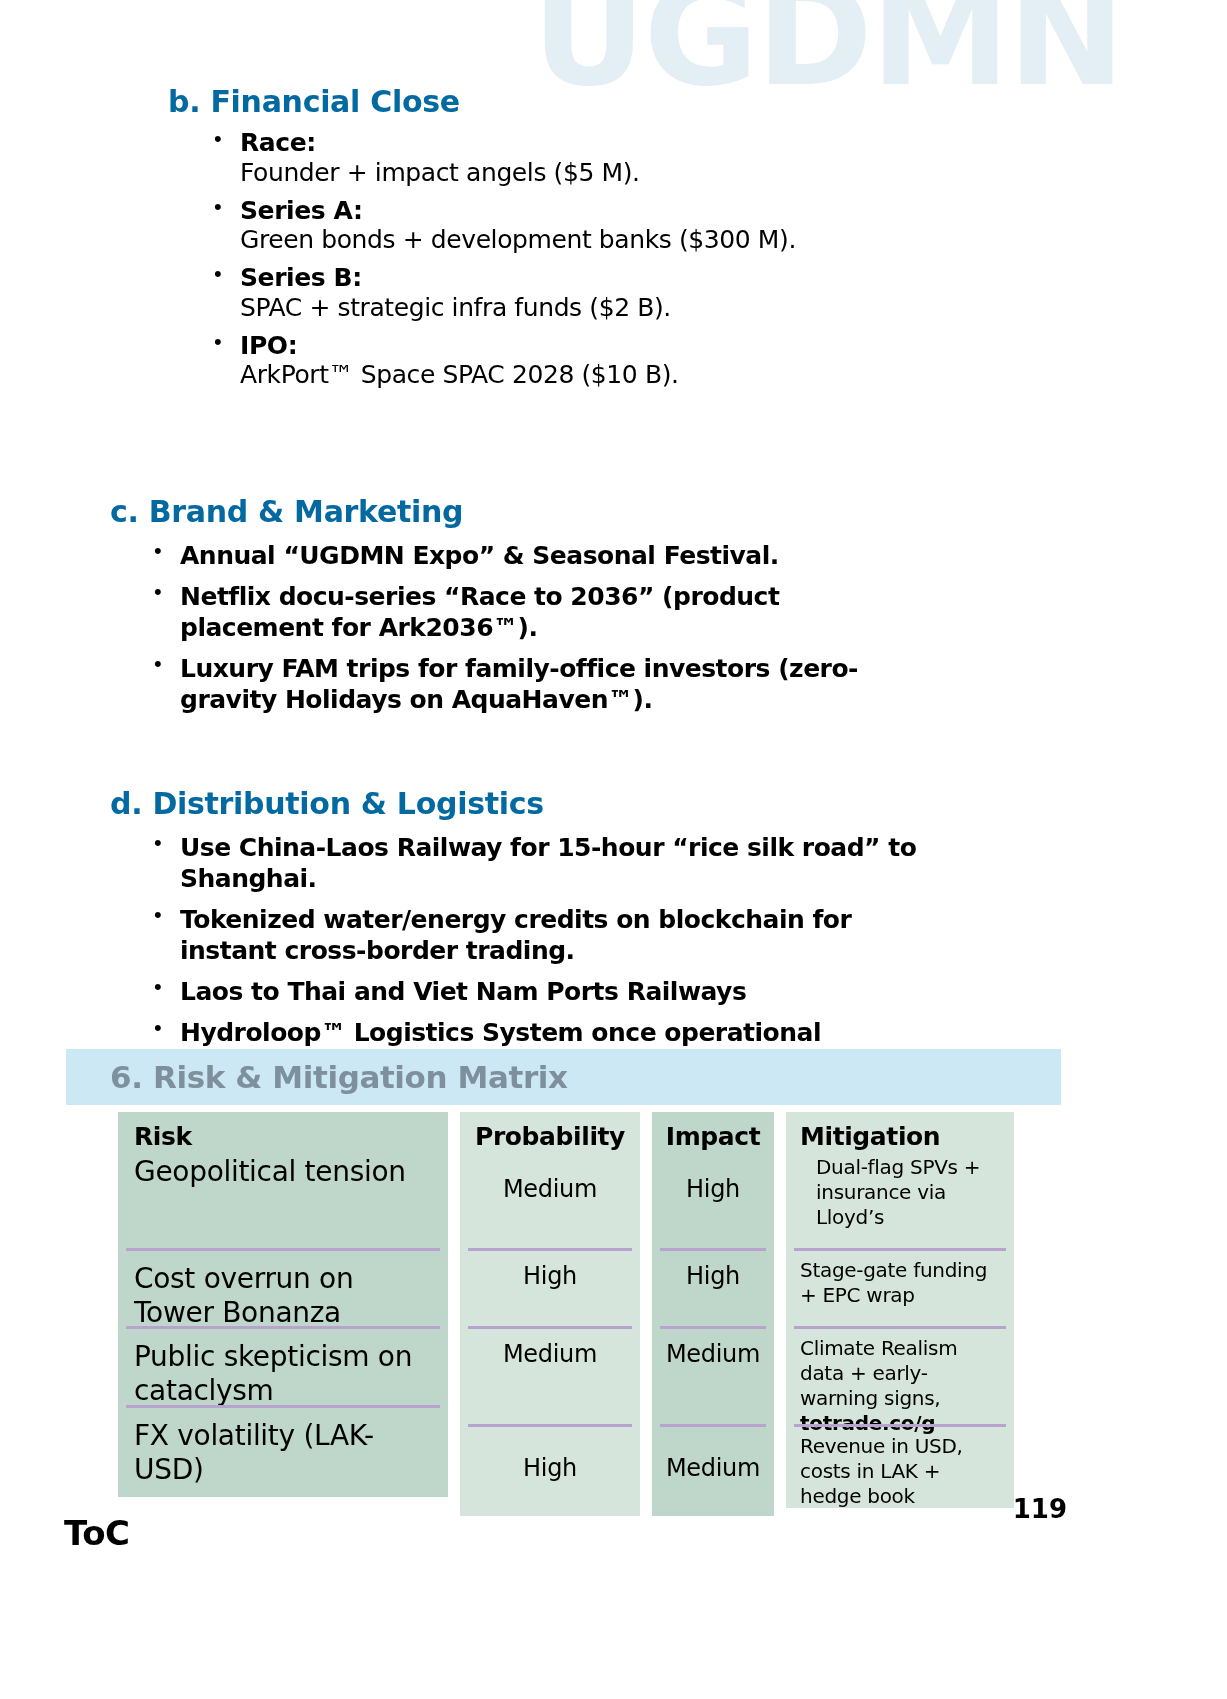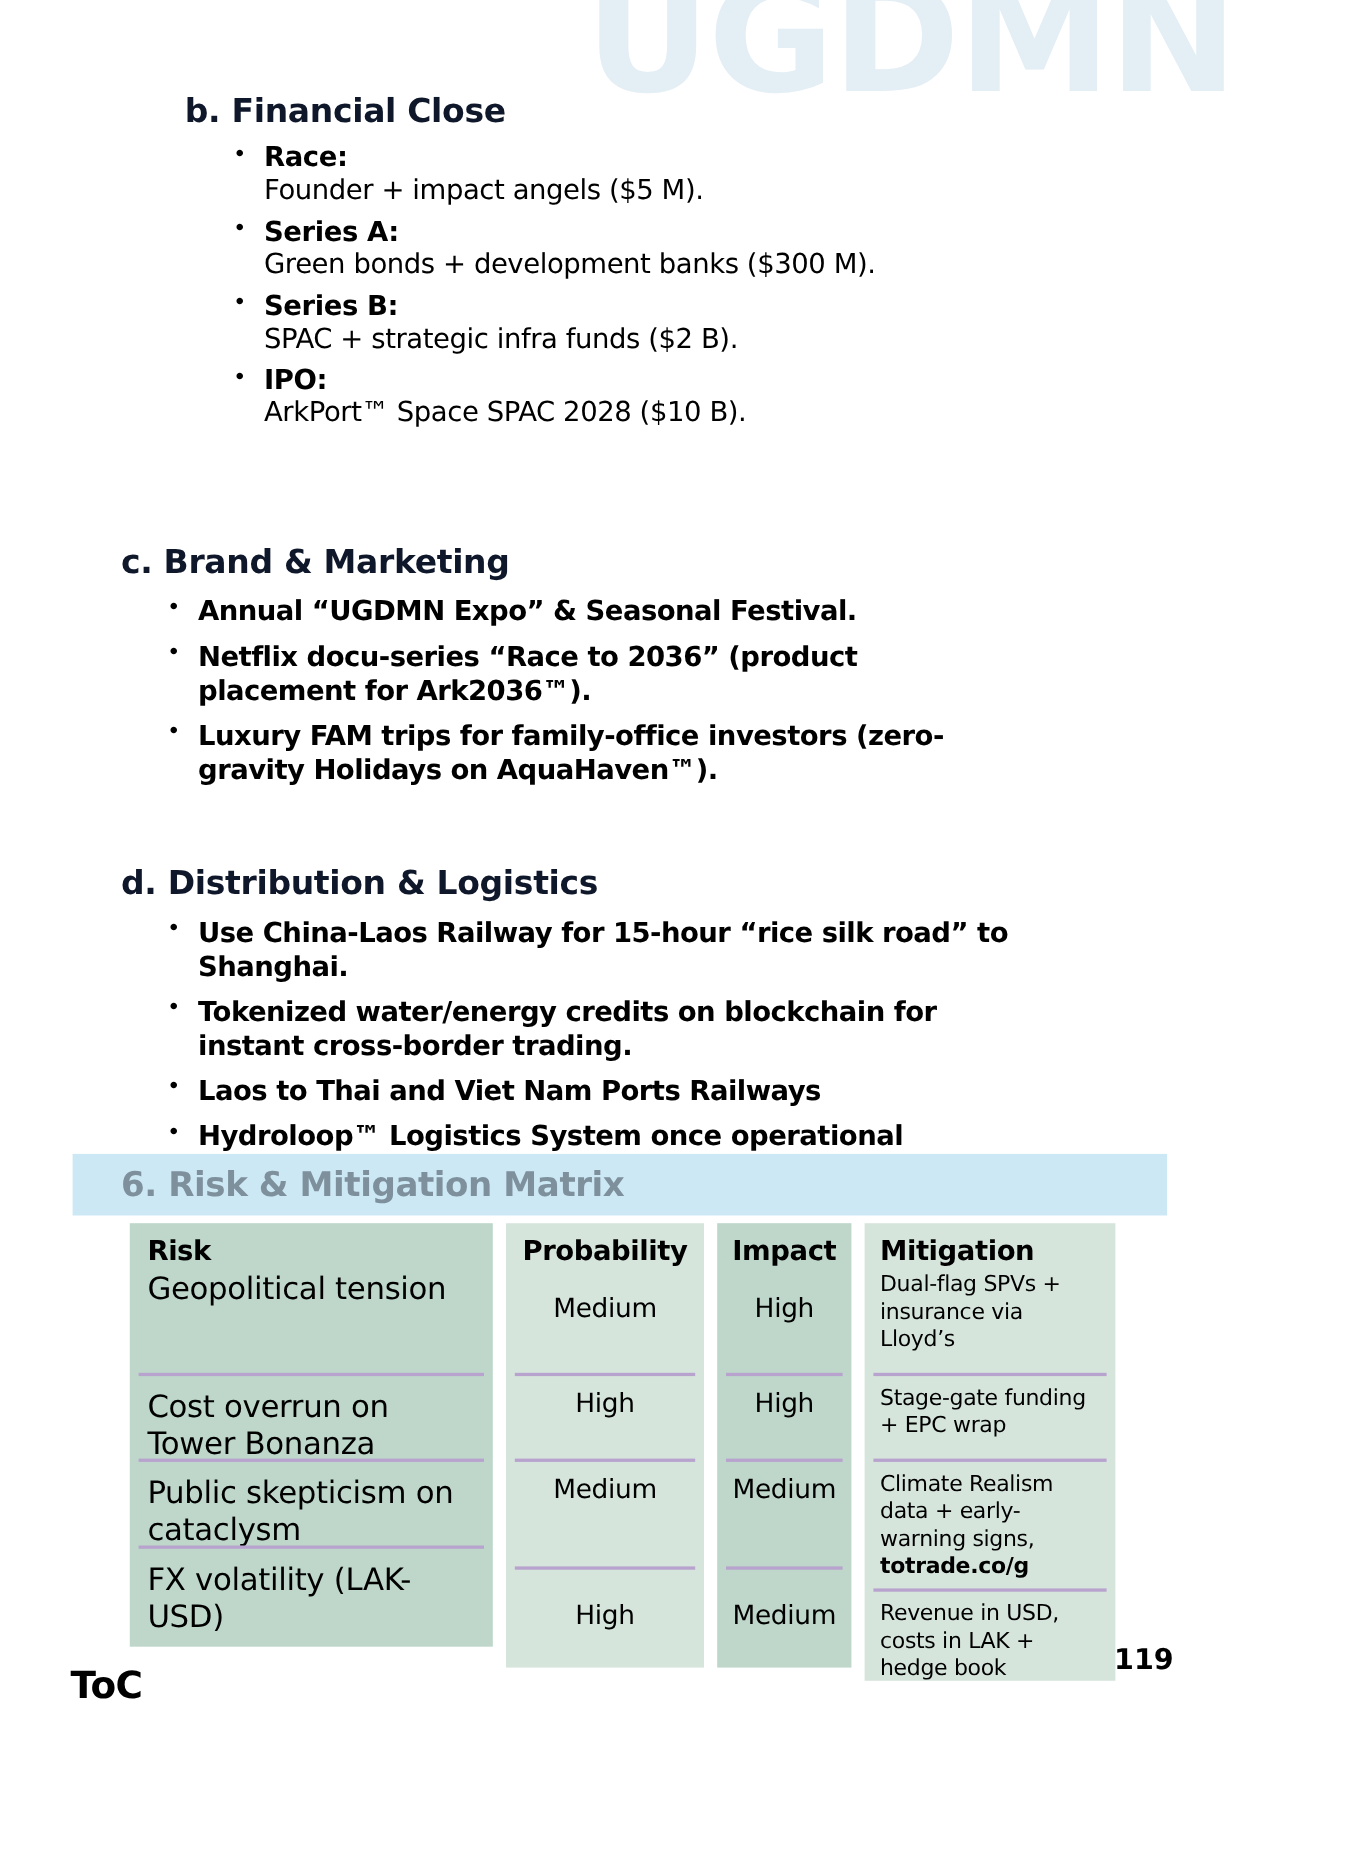--- a/index.html
+++ b/index.html
@@ -36,21 +36,21 @@
     position: absolute;
     inset: 0;
   }
 
   
   .h-sub {
     position: absolute;
     font-family: "DejaVu Sans", sans-serif;
     font-weight: 700;
     font-size: 30px;
-    color: #0f172a;
+    color: #0369a1;
     letter-spacing: -0.3px;
     white-space: nowrap;
   }
 
   
   .blist {
     position: absolute;
     list-style: none;
     margin: 0;
     padding: 0;
@@ -197,23 +197,23 @@
   .col-impact .r2 { height: 78px; }
   .col-impact .r3 { height: 98px; }
   .col-impact .r4 { height: 92px; padding-top: 30px; }
 
   
   .col-mitigation .cell {
     font-size: 20px;
     line-height: 1.25;
     padding: 10px 12px 10px 14px;
   }
-  .col-mitigation .r1 { height: 95px; padding-top: 2px; }
+  .col-mitigation .r1 { height: 95px; padding-top: 2px; margin-left: 16px; }
   .col-mitigation .r2 { height: 78px; }
-  .col-mitigation .r3 { height: 118px; }
+  .col-mitigation .r3 { height: 98px; }
   .col-mitigation .r4 { height: 84px; }
   .mit-link {
     font-weight: 700;
     display: block;
   }
 
   
   .footer-toc {
     position: absolute;
     left: 64px;

